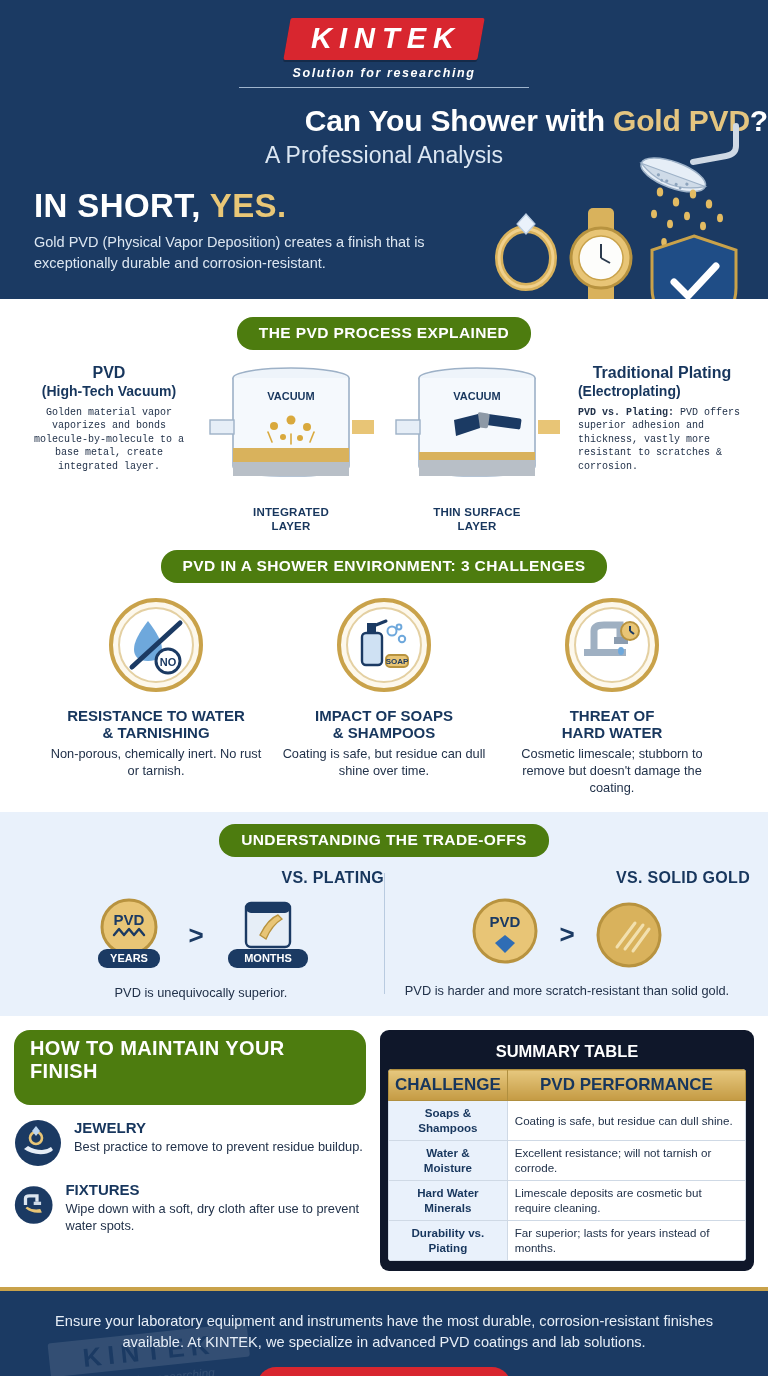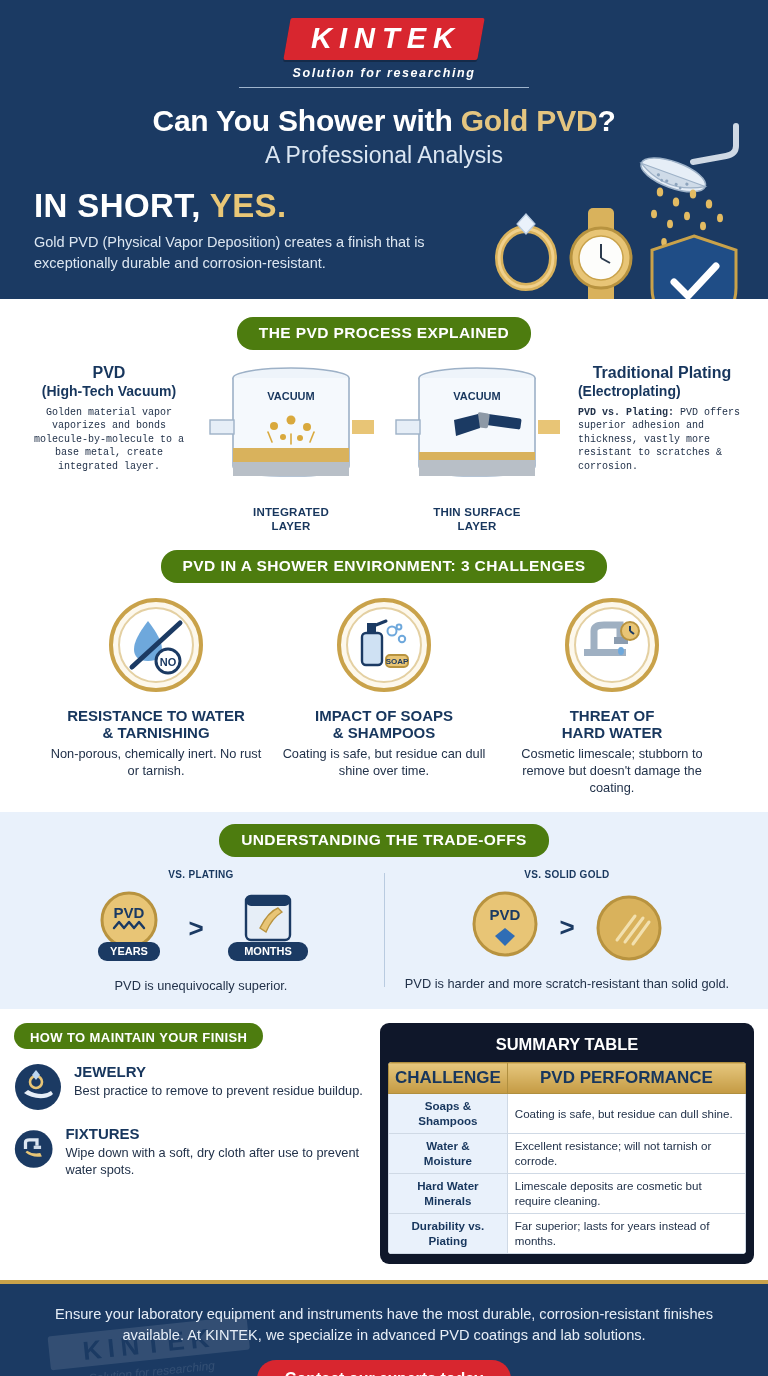--- a/index.html
+++ b/index.html
@@ -39,21 +39,21 @@
     font-style: italic;
     font-size: 12.5px;
     letter-spacing: 1.6px;
     margin-top: 6px;
     font-weight: bold;
   }
   .logo-rule {
     width: 290px; height: 1px; background: #9fb4cd; margin: 7px auto 0 auto;
   }
   h1.title {
-    text-align: center;
+    text-align: right;
     color: #ffffff;
     font-size: 30px;
     font-weight: bold;
     margin-top: 16px;
     letter-spacing: -0.2px;
   }
   h1.title .gold { color: #e4c580; }
   .subtitle {
     text-align: center;
     color: #dbe6f2;
@@ -128,29 +128,29 @@
   .chal h4 { font-size: 15px; font-weight: bold; margin-top: 10px; color: #17365d; line-height: 1.15; }
   .chal p { font-size: 12.8px; line-height: 1.33; margin-top: 4px; color: #22324a; }
 
   
   .tradeoffs { background: #e9f1fb; padding: 12px 0 16px 0; }
   .to-row { display: flex; padding: 12px 18px 0 18px; }
   .to-col { flex: 1; text-align: center; position: relative; }
   .to-col + .to-col::before {
     content: ""; position: absolute; left: 0; top: 4px; bottom: 6px; width: 1px; background: #b9cbe0;
   }
-  .to-col h4 { font-size: 10px; font-weight: bold; color: #17365d; letter-spacing: 0.3px; }
+  .to-col h4 { font-size: 16px; font-weight: bold; color: #17365d; letter-spacing: 0.3px; text-align: right; }
   .to-graphic { margin-top: 8px; display: flex; align-items: center; justify-content: center; gap: 16px; }
   .gt { font-size: 26px; font-weight: bold; color: #1b3a63; }
   .to-col p { font-size: 12.8px; margin-top: 10px; color: #22324a; }
 
   
   .lower { display: flex; padding: 14px 14px 16px 14px; gap: 14px; background: #fff; }
   .maintain { width: 352px; }
-  .maintain .pill { font-size: 13px; padding: 7px 16px 4px 16px; text-align: right; }
+  .maintain .pill { font-size: 20px; padding: 7px 16px 22px 16px; }
   .mt-item { display: flex; gap: 12px; margin-top: 14px; align-items: flex-start; }
   .mt-item h5 { font-size: 15px; font-weight: bold; color: #17365d; }
   .mt-item p { font-size: 12.8px; line-height: 1.34; margin-top: 2px; color: #22324a; }
   .summary {
     flex: 1;
     background: #0f172a;
     border-radius: 9px;
     padding: 8px 8px 10px 8px;
   }
   .summary h3 {

